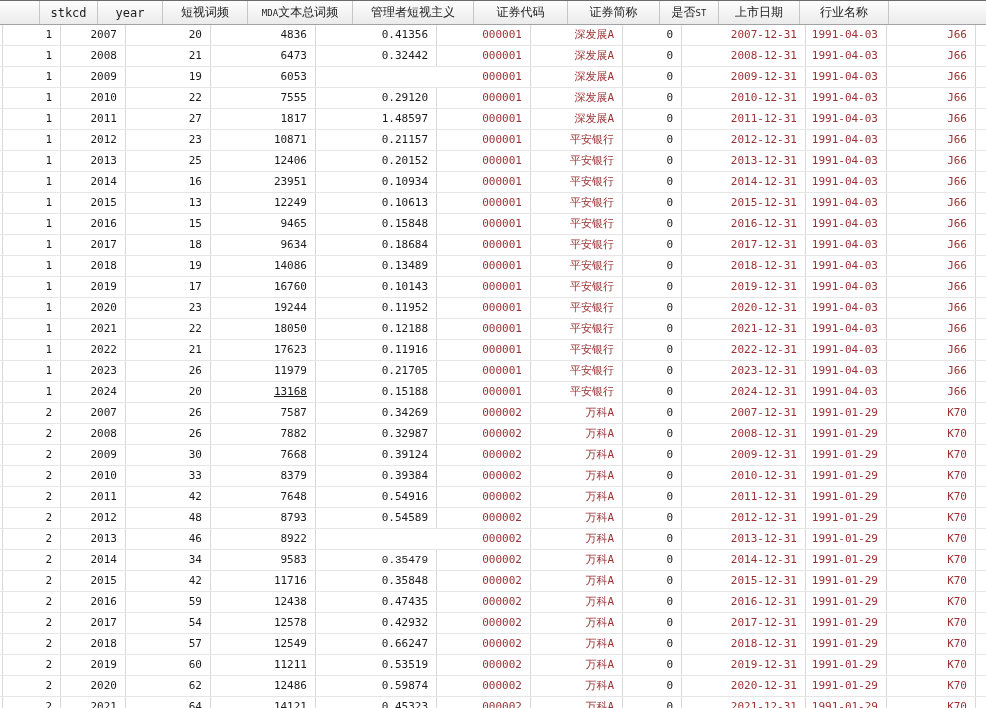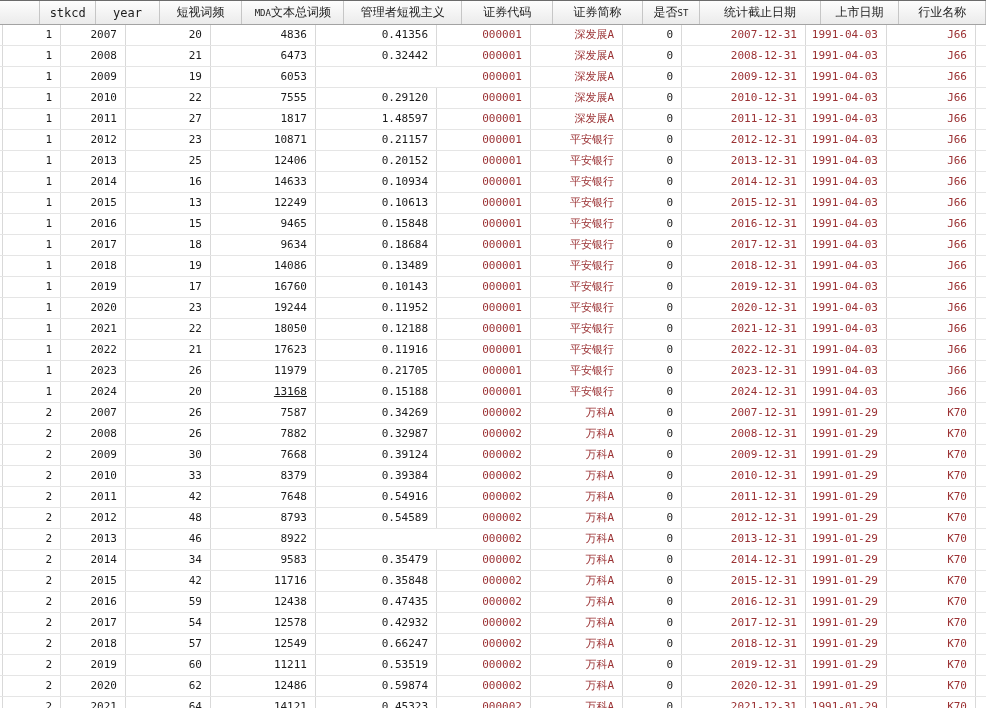--- a/index.html
+++ b/index.html
@@ -24,21 +24,20 @@
 <div class="editor">
   <div class="hdr-row">
       <div class="hcell" style="width: 59px;">stkcd</div>
       <div class="hcell" style="width: 65px;">year</div>
       <div class="hcell" style="width: 85px;">短视词频</div>
       <div class="hcell" style="width: 105px;"><span class="lat">MDA</span>文本总词频</div>
       <div class="hcell" style="width: 121px;">管理者短视主义</div>
       <div class="hcell" style="width: 94px;">证券代码</div>
       <div class="hcell" style="width: 92px;">证券简称</div>
       <div class="hcell" style="width: 59px;">是否<span class="lat">ST</span></div>
-      <div class="hcell" style="width: 124px;">统计截止日期</div>
       <div class="hcell" style="width: 81px;">上市日期</div>
       <div class="hcell" style="width: 89px;">行业名称</div>
       <div class="hcell filler"></div>
     </div>
   <div class="grid-body">
       <div class="row">
         <div class="cell t-num" style="width: 59px;">1</div>
         <div class="cell t-num" style="width: 65px;">2007</div>
         <div class="cell t-num" style="width: 85px;">20</div>
         <div class="cell t-num" style="width: 105px;">4836</div>
@@ -132,21 +131,21 @@
         <div class="cell t-num" style="width: 59px;">0</div>
         <div class="cell t-str" style="width: 124px;">2013-12-31</div>
         <div class="cell t-str" style="width: 81px;">1991-04-03</div>
         <div class="cell t-str" style="width: 89px;">J66</div>
         <div class="cell filler"></div>
       </div>
       <div class="row">
         <div class="cell t-num" style="width: 59px;">1</div>
         <div class="cell t-num" style="width: 65px;">2014</div>
         <div class="cell t-num" style="width: 85px;">16</div>
-        <div class="cell t-num" style="width: 105px;">14633</div>
+        <div class="cell t-num" style="width: 105px;">23951</div>
         <div class="cell t-num" style="width: 121px;">0.10934</div>
         <div class="cell t-str" style="width: 94px;">000001</div>
         <div class="cell t-str" style="width: 92px;">平安银行</div>
         <div class="cell t-num" style="width: 59px;">0</div>
         <div class="cell t-str" style="width: 124px;">2014-12-31</div>
         <div class="cell t-str" style="width: 81px;">1991-04-03</div>
         <div class="cell t-str" style="width: 89px;">J66</div>
         <div class="cell filler"></div>
       </div>
       <div class="row">
@@ -385,21 +384,21 @@
         <div class="cell t-str" style="width: 124px;">2013-12-31</div>
         <div class="cell t-str" style="width: 81px;">1991-01-29</div>
         <div class="cell t-str" style="width: 89px;">K70</div>
         <div class="cell filler"></div>
       </div>
       <div class="row">
         <div class="cell t-num" style="width: 59px;">2</div>
         <div class="cell t-num" style="width: 65px;">2014</div>
         <div class="cell t-num" style="width: 85px;">34</div>
         <div class="cell t-num" style="width: 105px;">9583</div>
-        <div class="cell t-num" style="width: 121px;">0.35479</div>
+        <div class="cell t-num" style="width: 121px; font-family: Liberation Mono, monospace;">0.35479</div>
         <div class="cell t-str" style="width: 94px;">000002</div>
         <div class="cell t-str" style="width: 92px;">万科A</div>
         <div class="cell t-num" style="width: 59px;">0</div>
         <div class="cell t-str" style="width: 124px;">2014-12-31</div>
         <div class="cell t-str" style="width: 81px;">1991-01-29</div>
         <div class="cell t-str" style="width: 89px;">K70</div>
         <div class="cell filler"></div>
       </div>
       <div class="row">
         <div class="cell t-num" style="width: 59px;">2</div>

